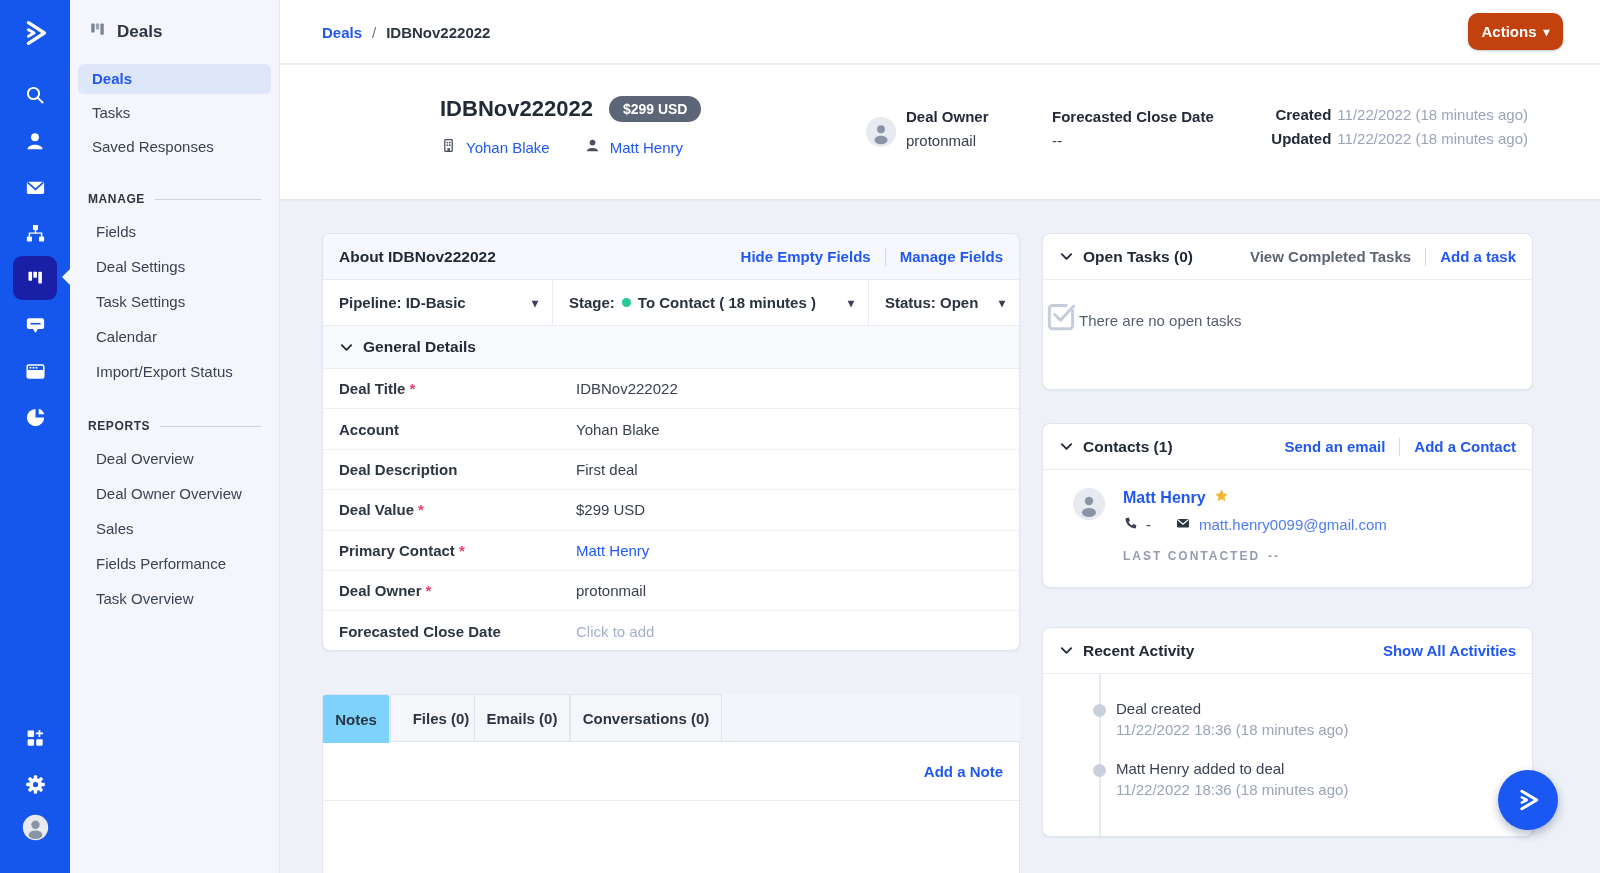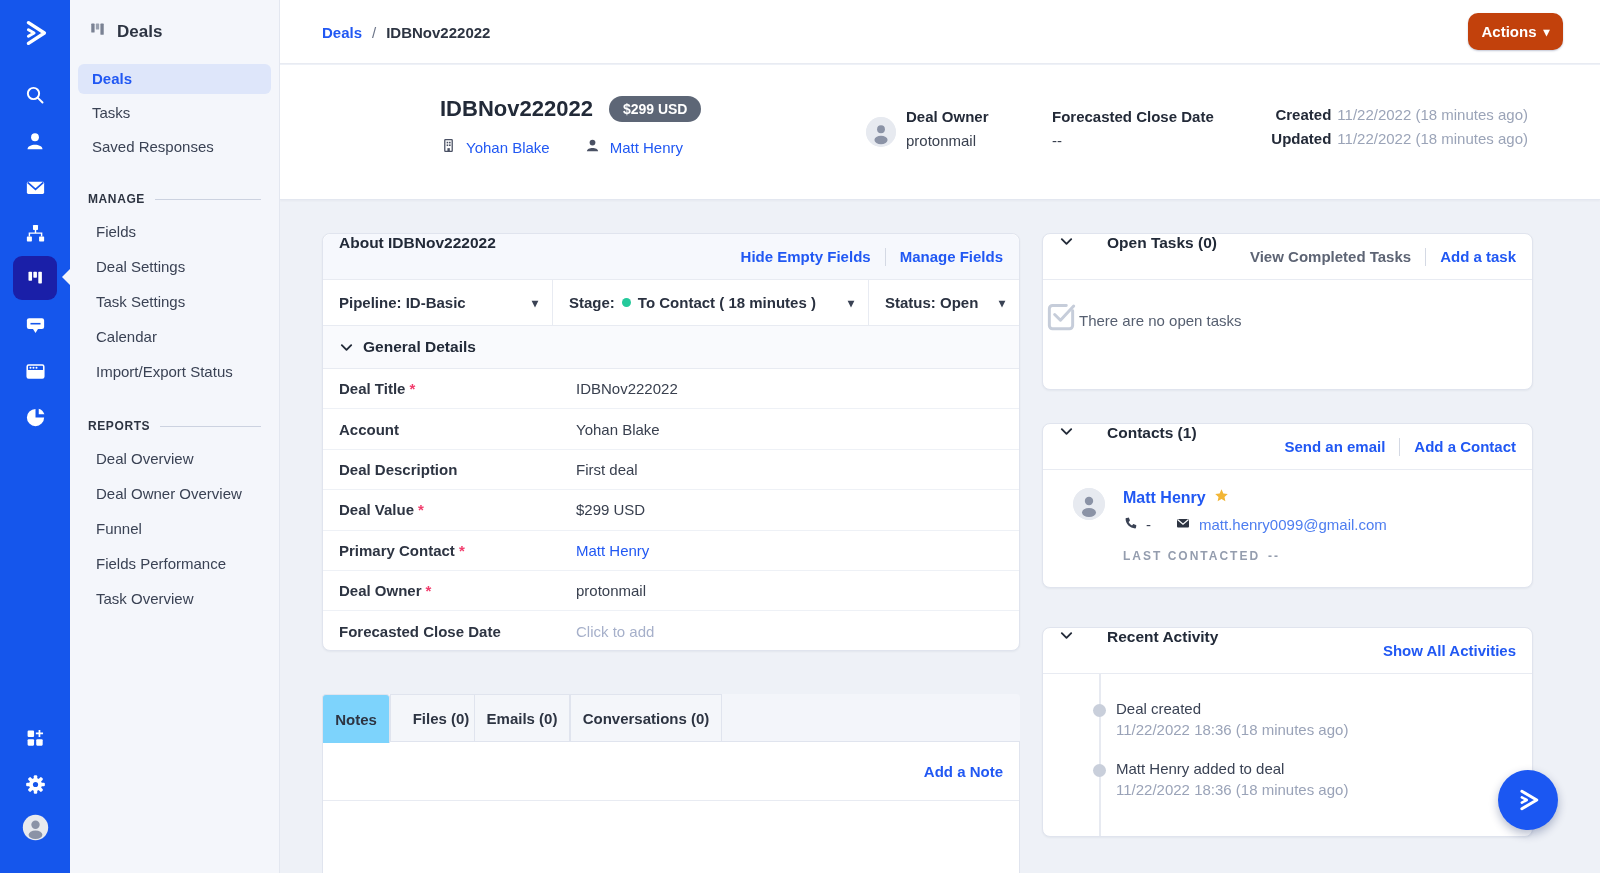--- a/index.html
+++ b/index.html
@@ -46,21 +46,21 @@
   .kv-value { font-size:15px; color:#39404f; margin-top:7px; }
   .meta-line { display:flex; justify-content:flex-end; gap:6px; font-size:15px; margin-bottom:7px; }
   .meta-line .ml { font-weight:700; color:#232a38; }
   .meta-line .mv { color:#9ba4b8; }
 
   .lnk { color:#2158f3; font-weight:700; cursor:pointer; }
   .lnk-n { color:#2158f3; cursor:pointer; }
 
   
   .card { position:absolute; background:#fff; border:1px solid #e0e4ee; border-radius:8px; box-shadow:0 1px 2px rgba(20,30,60,.05); }
-  .card-hd { display:flex; height:46px; padding:0 16px; border-bottom:1px solid #e8ebf2;gap:24px; }
+  .card-hd { display:flex; align-items:center; height:46px; padding:0 16px; border-bottom:1px solid #e8ebf2; }
   .card-hd .ttl { font-size:15.5px; font-weight:700; color:#222a38; }
   .card-hd .right { margin-left:auto; display:flex; align-items:center; font-size:15px; }
   .vsep { width:1px; height:18px; background:#d4d9e4; margin:0 14px; }
   .chev { display:inline-flex; margin-right:9px; cursor:pointer; }
 
   
   .about-card { left:322px; top:233px; width:698px; height:418px; overflow:hidden; }
   .about-hd { background:#f6f8fd; border-radius:8px 8px 0 0; }
   .dd-row { display:flex; height:46px; border-bottom:1px solid #e8ebf2; }
   .dd-cell { display:flex; align-items:center; padding:0 14px 0 16px; border-right:1px solid #e8ebf2; font-size:15px; font-weight:700; color:#2a3140; cursor:pointer; }
@@ -228,21 +228,21 @@
     <div class="side-link">Task Settings</div>
     <div class="side-link">Calendar</div>
     <div class="side-link">Import/Export Status</div>
 
     <div class="side-sec">
       <span class="lab">REPORTS</span>
         <span class="line"></span>
     </div>
     <div class="side-link">Deal Overview</div>
     <div class="side-link">Deal Owner Overview</div>
-    <div class="side-link">Funnel</div>
+    <div class="side-link">Sales</div>
     <div class="side-link">Fields Performance</div>
     <div class="side-link">Task Overview</div>
   </div>
 
   <div class="topbar">
     <div class="crumb">
       <span class="parent">Deals</span>
       <span class="sep">/</span>
       <span class="current">IDBNov222022</span>
     </div>

